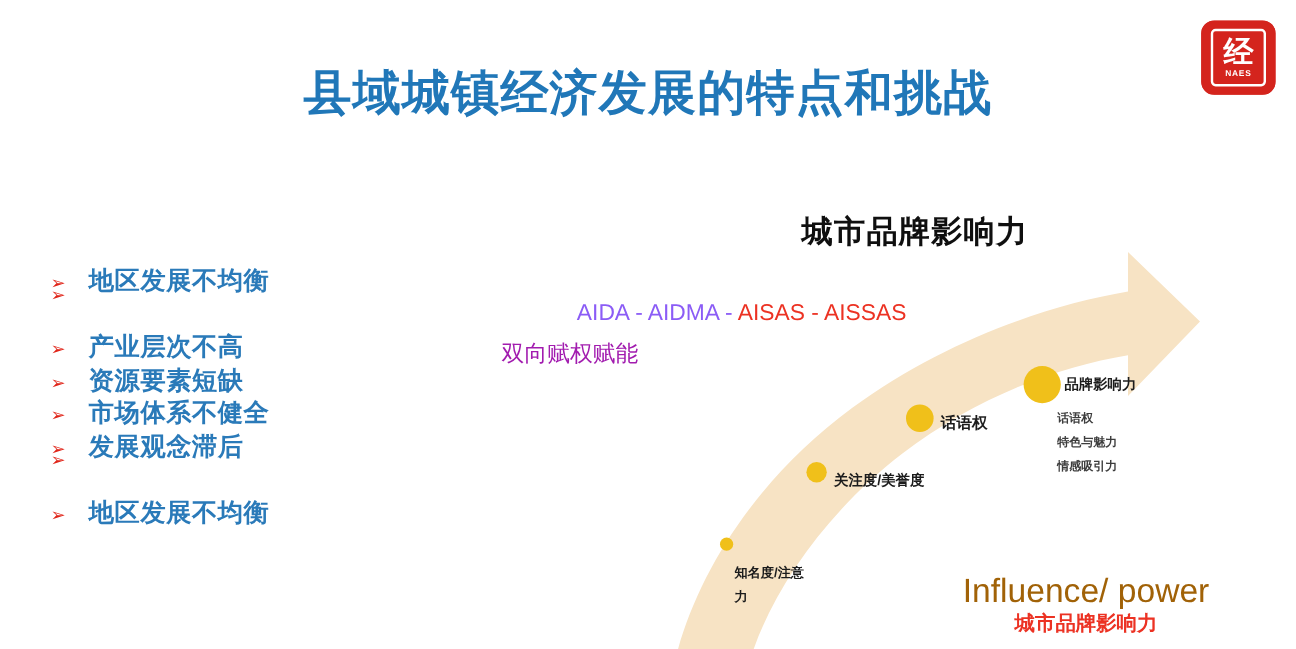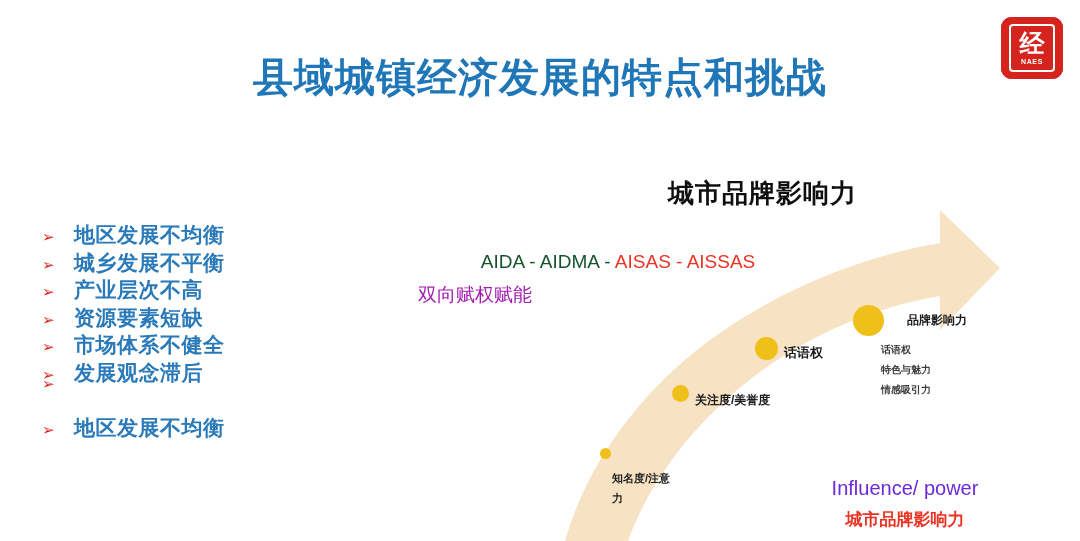--- a/index.html
+++ b/index.html
@@ -127,21 +127,21 @@
   }
   .aida-line {
     position: absolute;
     top: 251px;
     left: 18px;
     width: 400px;
     text-align: center;
     font-size: 19px;
     white-space: nowrap;
   }
-  .aida-blue { color: #14532d; }
+  .aida-blue { color: #8b5cf6; }
   .aida-red  { color: #ec3223; }
   .aida-sub {
     position: absolute;
     top: 282px;
     left: 18px;
     width: 400px;
     text-align: left;
     font-size: 19px;
     color: #a21caf;
     white-space: nowrap;
@@ -179,22 +179,22 @@
     line-height: 20px;
     white-space: nowrap;
   }
 
   .footer-en {
     position: absolute;
     top: 477px;
     left: 385px;
     width: 240px;
     text-align: center;
-    font-size: 20px;
-    color: #6d28d9;
+    font-size: 28px;
+    color: #a16207;
     white-space: nowrap;
   }
   .footer-cn {
     position: absolute;
     top: 508px;
     left: 385px;
     width: 240px;
     text-align: center;
     font-size: 17px;
     font-weight: bold;
@@ -216,21 +216,20 @@
 
   <div class="slide-title">县域城镇经济发展的特点和挑战</div>
 
   <div class="bullets">
     <div class="bullet-row">
       <span class="bullet-marker">➢</span>
       <span class="bullet-label">地区发展不均衡</span>
     </div>
     <div class="bullet-row">
       <span class="bullet-marker">➢</span>
-      <span class="bullet-label">城乡发展不平衡</span>
     </div>
     <div class="bullet-row">
       <span class="bullet-marker">➢</span>
       <span class="bullet-label">产业层次不高</span>
     </div>
     <div class="bullet-row">
       <span class="bullet-marker">➢</span>
       <span class="bullet-label">资源要素短缺</span>
     </div>
     <div class="bullet-row">
@@ -276,21 +275,21 @@
     <div class="node-label" style="left:212px;top:468px;font-size:11px;line-height:20px;">知名度/注意
 力</div>
 
     <div class="node" style="width:17px;height:17px;left:272px;top:385px;"></div>
     <div class="node-label" style="left:295px;top:393px;font-size:12px;line-height:14px;">关注度/美誉度</div>
 
     <div class="node" style="width:23px;height:23px;left:355px;top:337px;"></div>
     <div class="node-label" style="left:384px;top:345px;font-size:13px;line-height:15px;">话语权</div>
 
     <div class="node" style="width:31px;height:31px;left:453px;top:305px;"></div>
-    <div class="node-label" style="left:487px;top:313px;font-size:12px;line-height:14px;margin-left:20px;">品牌影响力</div>
+    <div class="node-label" style="left:487px;top:313px;font-size:12px;line-height:14px;">品牌影响力</div>
 
     <div class="sub-list">
       <div class="sub-item">话语权</div>
       <div class="sub-item">特色与魅力</div>
       <div class="sub-item">情感吸引力</div>
     </div>
 
     <div class="footer-en">Influence/ power</div>
     <div class="footer-cn">城市品牌影响力</div>
   </div>

